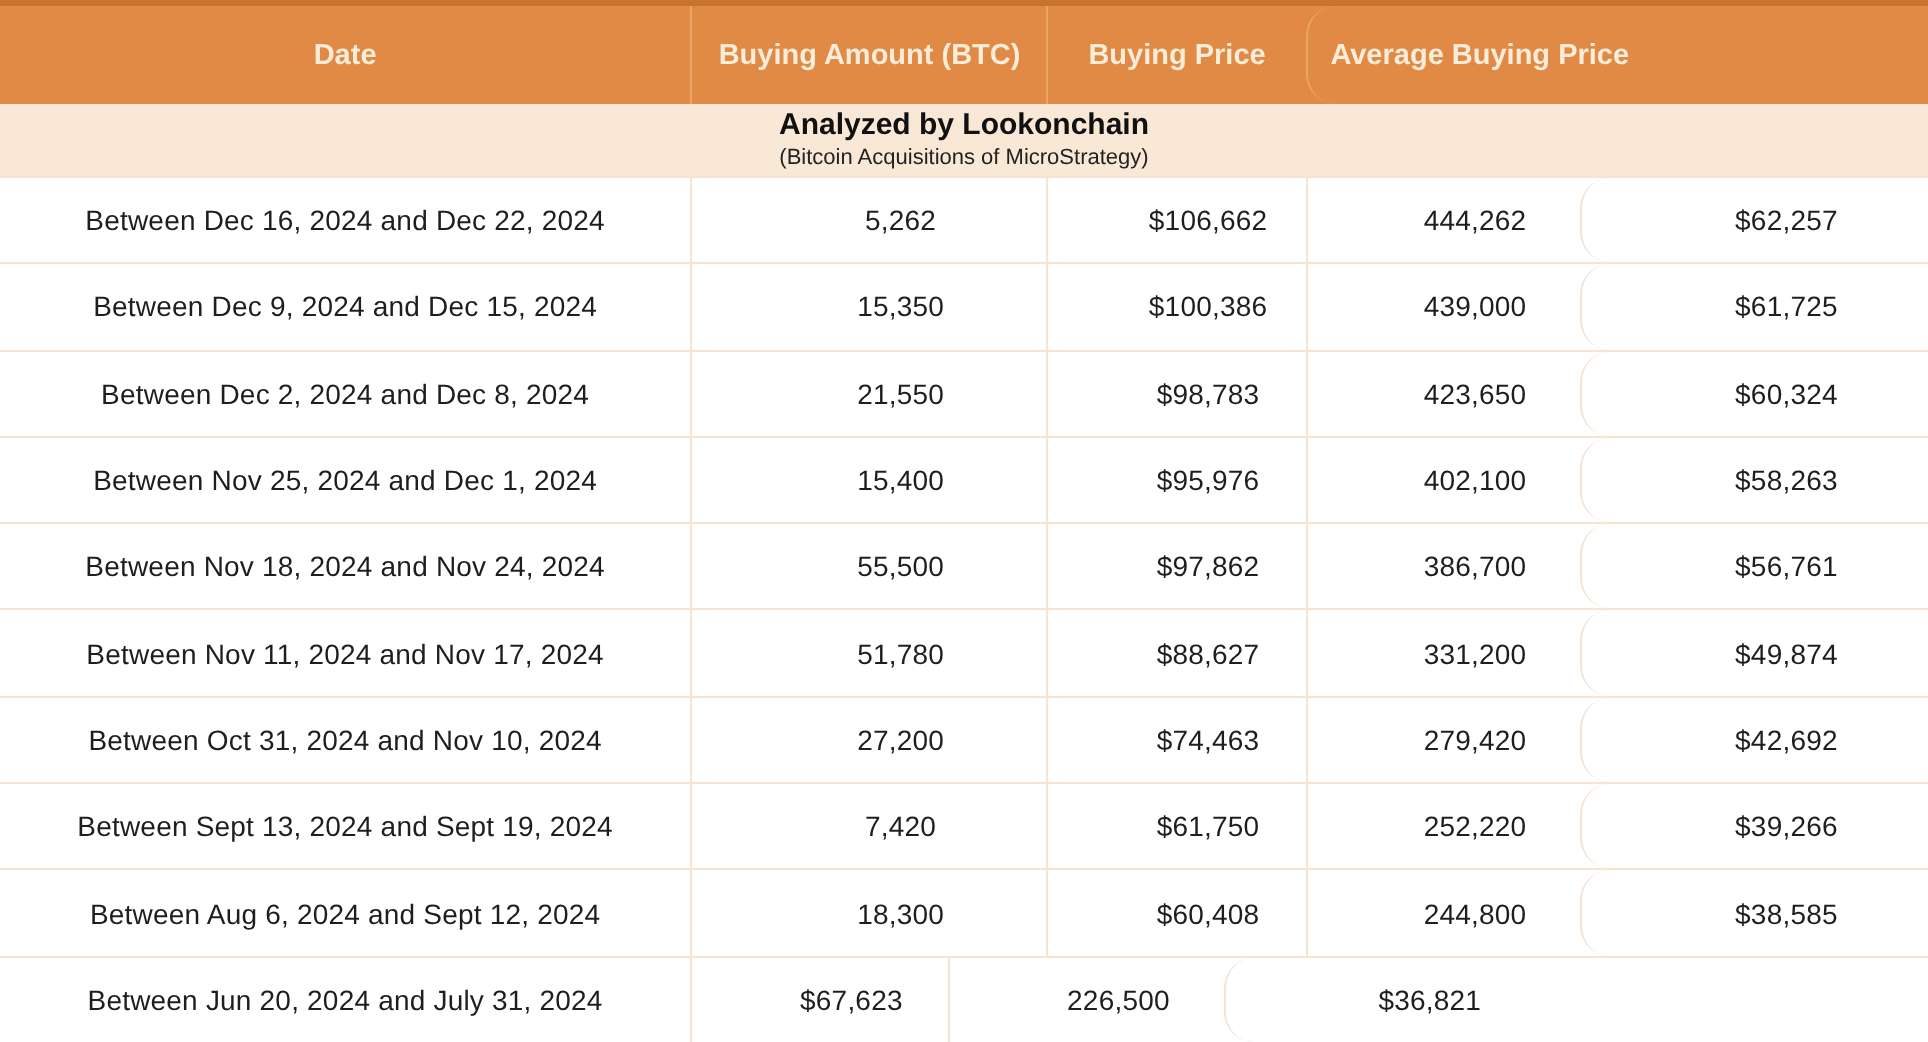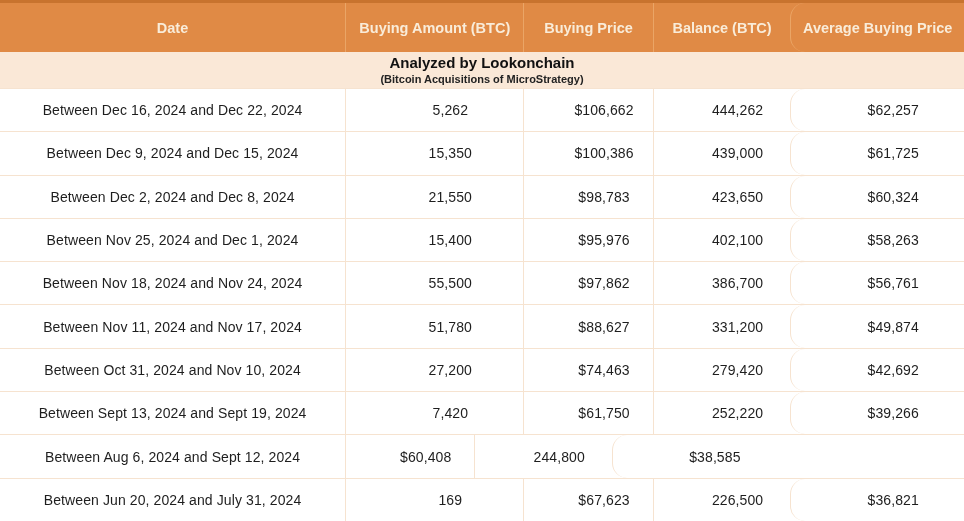--- a/index.html
+++ b/index.html
@@ -56,21 +56,21 @@
     align-items: center; justify-content: center;
     color: #111111;
   }
   .subtitle-title {
     font-size: 15px;
     font-weight: 700;
     line-height: 1.25;
   }
   .subtitle-note {
     font-size: 11px;
-    font-weight: 700;
+    font-weight: 400;
     line-height: 1.25;
     color: #222222;
   }
 
   .body-rows {
     flex: 1 1 auto;
     display: flex; flex-direction: column;
   }
   .row {
     flex: 1 1 auto;
@@ -92,21 +92,20 @@
   }
 </style>
 </head>
 <body>
 
 <div class="table">
   <div class="header-row">
     <div class="header-cell col0">Date</div>
     <div class="header-cell col1">Buying Amount (BTC)</div>
     <div class="header-cell col2">Buying Price</div>
-    <div class="header-cell col3">Balance (BTC)</div>
     <div class="header-cell col4">Average Buying Price</div>
   </div>
 
   <div class="subtitle-row">
     <div class="subtitle-title">Analyzed by Lookonchain</div>
     <div class="subtitle-note">(Bitcoin Acquisitions of MicroStrategy)</div>
   </div>
 
   <div class="body-rows">
       <div class="row">
@@ -160,25 +159,25 @@
       </div>
       <div class="row">
         <div class="cell col0">Between Sept 13, 2024 and Sept 19, 2024</div>
         <div class="cell col1">7,420</div>
         <div class="cell col2">$61,750</div>
         <div class="cell col3">252,220</div>
         <div class="cell col4">$39,266</div>
       </div>
       <div class="row">
         <div class="cell col0">Between Aug 6, 2024 and Sept 12, 2024</div>
+        <div class="cell col1">18,300</div>
         <div class="cell col2">$60,408</div>
         <div class="cell col3">244,800</div>
         <div class="cell col4">$38,585</div>
       </div>
       <div class="row">
         <div class="cell col0">Between Jun 20, 2024 and July 31, 2024</div>
-        <div class="cell col1">169</div>
         <div class="cell col2">$67,623</div>
         <div class="cell col3">226,500</div>
         <div class="cell col4">$36,821</div>
       </div>
     </div>
 </div>
 
 </body></html>

